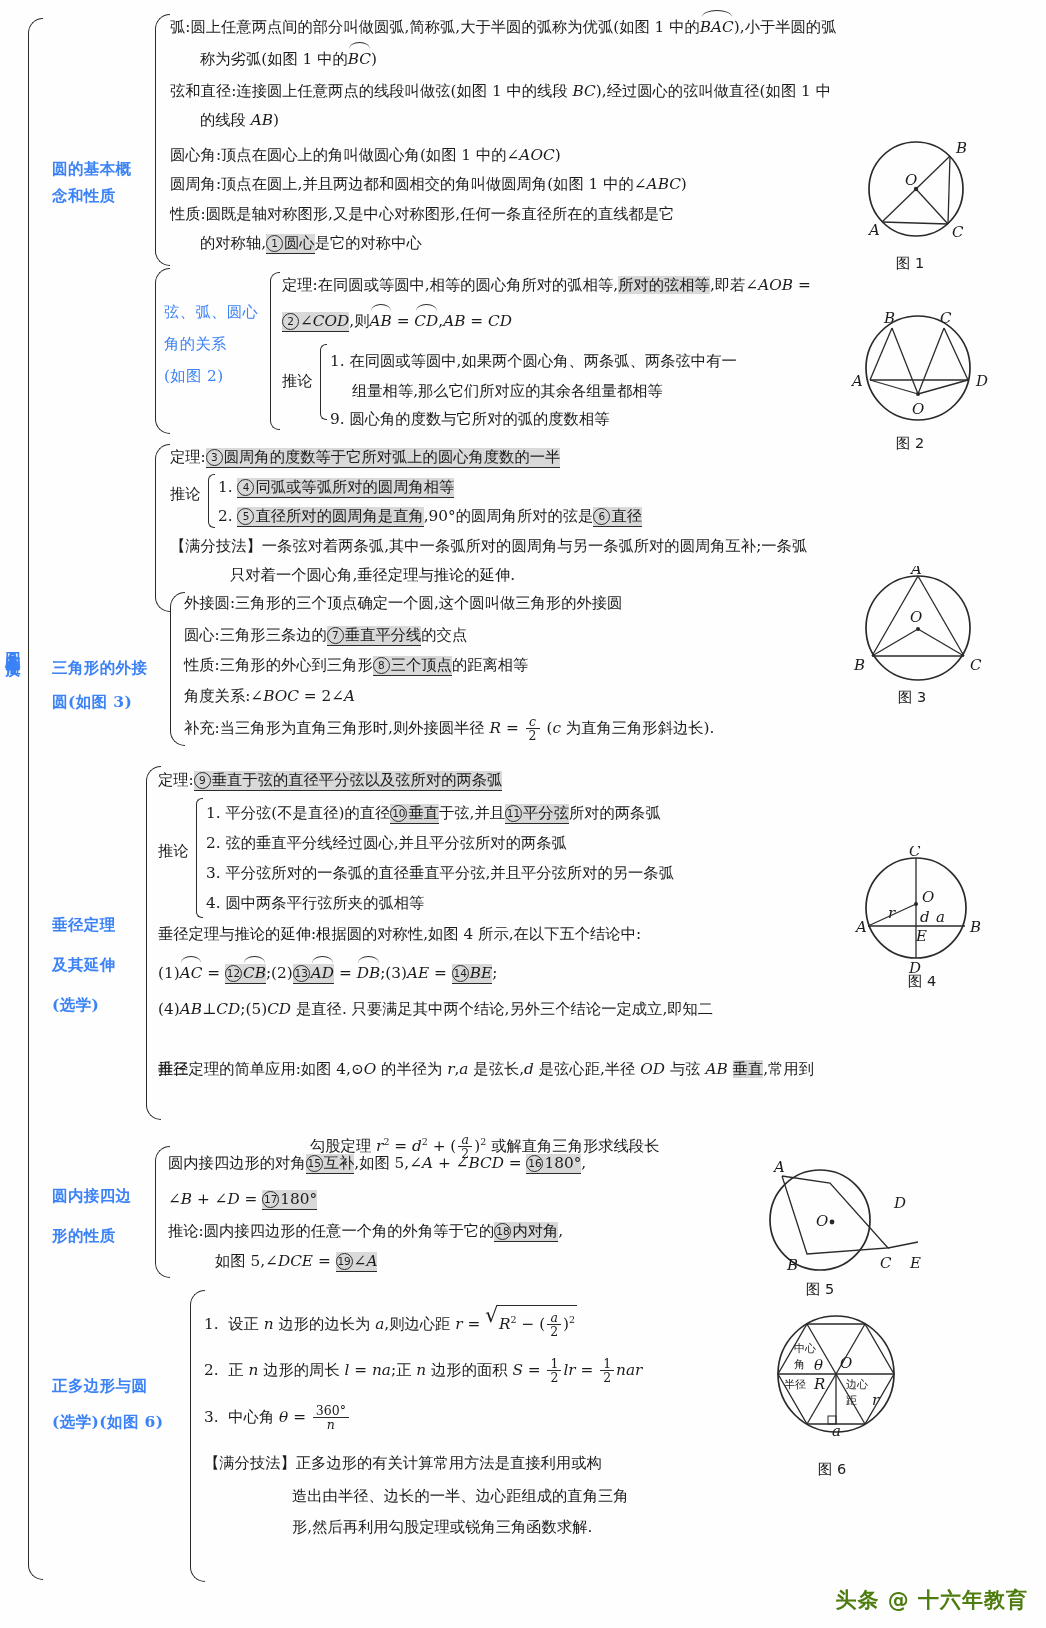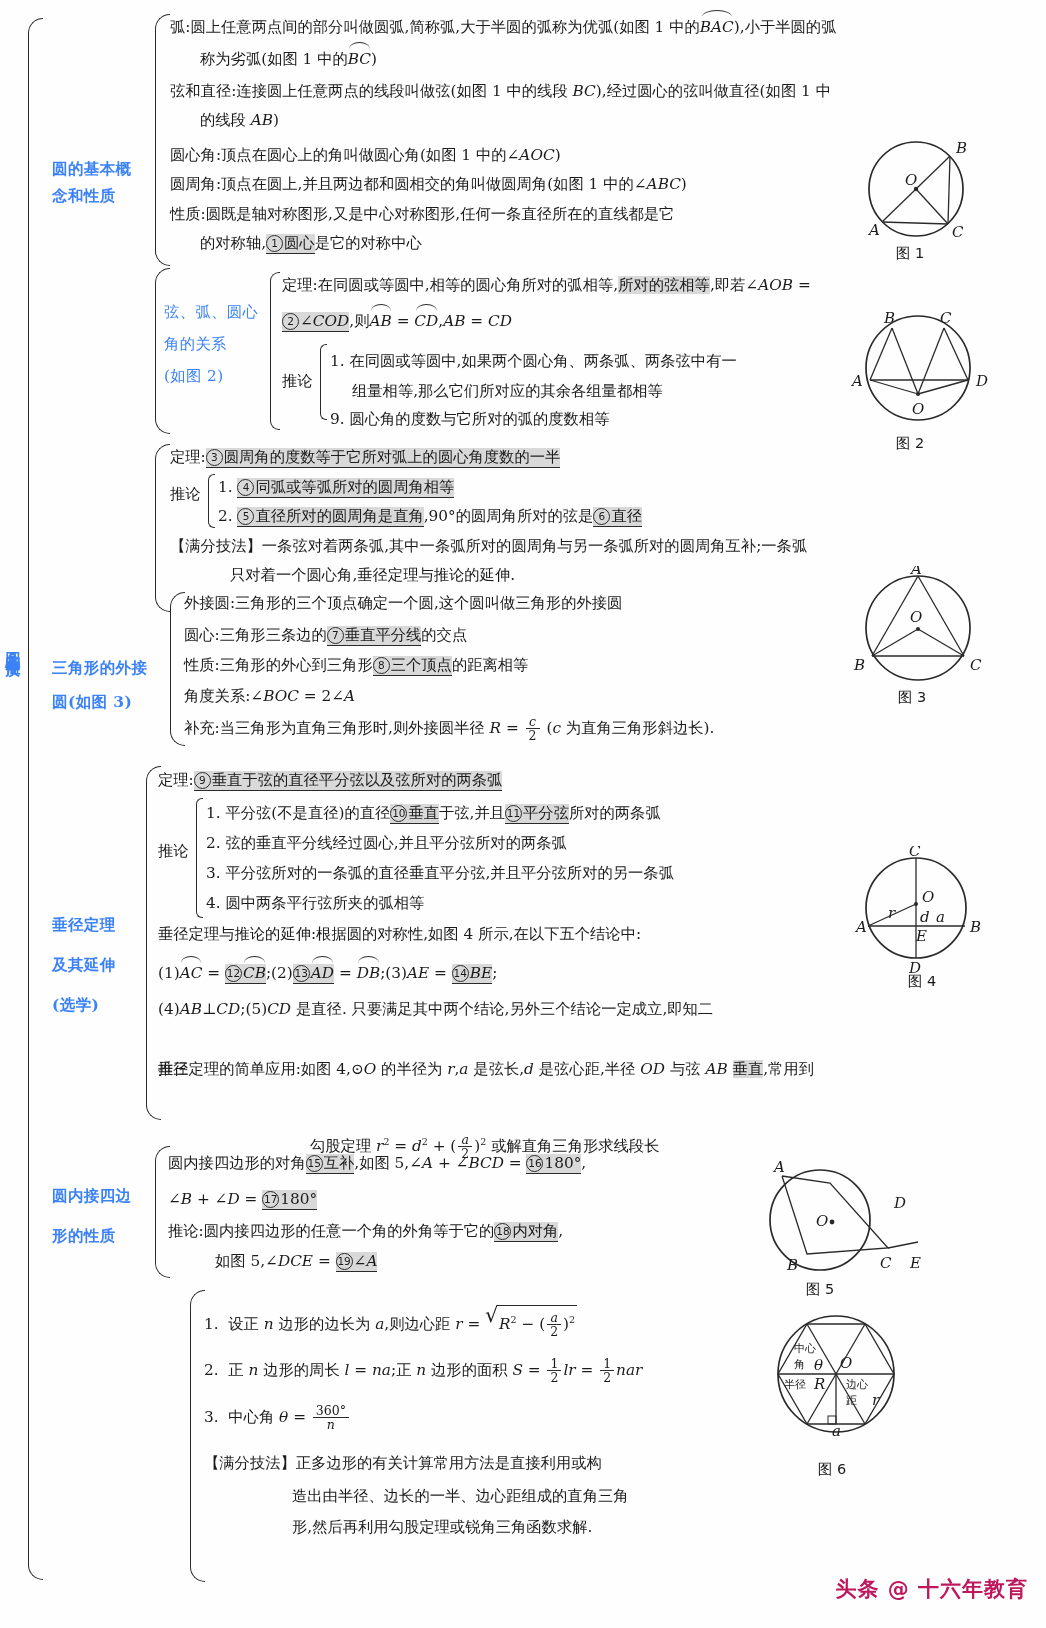--- a/index.html
+++ b/index.html
@@ -90,23 +90,23 @@
     position:absolute;text-align:center;width:100%;
     font-size:14.5px;font-family:"DejaVu Sans",sans-serif;color:#1b1b1b;
   }
   svg text{font-family:"DejaVu Serif",serif;font-style:italic;font-size:15px;fill:#1b1b1b;}
   svg text.cnlab{font-family:"DejaVu Sans",sans-serif;font-style:normal;font-size:11px;}
   svg circle.ring,svg path.ring{fill:none;stroke:#2a2a2a;stroke-width:1.7;}
   svg line,svg polyline,svg polygon.lnk{stroke:#2a2a2a;stroke-width:1.3;fill:none;}
 
   
   .wm{
-    position:absolute;right:18px;bottom:25px;
+    position:absolute;right:18px;bottom:14px;
     font-family:"DejaVu Sans",sans-serif;
-    font-weight:bold;font-size:21px;color:#be185d;
+    font-weight:bold;font-size:21px;color:#4d7c0f;
     letter-spacing:1px;
   }
   .wm .at{font-family:"DejaVu Sans",sans-serif;}
 </style>
 </head>
 <body>
 
 <div id="sheet">
 
   <div class="curly" style="left:28px;top:18px;height:1560px;"></div>
@@ -150,21 +150,21 @@
       <line x1="78" y1="53" x2="112" y2="20"></line>
       <line x1="78" y1="53" x2="44" y2="86"></line>
       <line x1="78" y1="53" x2="110" y2="88"></line>
       <line x1="112" y1="20" x2="110" y2="88"></line>
       <line x1="44" y1="86" x2="110" y2="88"></line>
       <text x="67" y="49">O</text>
       <text x="118" y="17">B</text>
       <text x="31" y="99">A</text>
       <text x="114" y="101">C</text>
     </svg>
-    <div class="figcap" style="top:108px;left:-8px;">图 1</div>
+    <div class="figcap" style="top:118px;left:-8px;">图 1</div>
   </div>
 
   <div class="curly" style="left:155px;top:268px;height:164px;"></div>
   <div class="lbl" style="left:164px;top:296px;width:120px;font-weight:normal;font-size:15.3px;line-height:32px;">
     <div>弦、弧、圆心</div>
     <div>角的关系</div>
     <div>(如图 2)</div>
   </div>
   <div class="curly small" style="left:270px;top:272px;height:156px;"></div>
 
@@ -359,20 +359,24 @@
       <text x="152" y="50">D</text>
       <text x="45" y="112">B</text>
       <text x="138" y="110">C</text>
       <text x="168" y="110">E</text>
       <text x="74" y="68">O</text>
     </svg>
     <div class="figcap" style="top:122px;left:-12px;">图 5</div>
   </div>
 
   <div class="curly" style="left:190px;top:1290px;height:290px;"></div>
+  <div class="lbl" style="left:52px;top:1368px;width:145px;line-height:36px;">
+    <div>正多边形与圆</div>
+    <div>(选学)(如图 6)</div>
+  </div>
 
   <div class="tx" style="left:204px;top:1305px;">
     1.&nbsp; 设正 <span class="it">n</span> 边形的边长为 <span class="it">a</span>,则边心距 <span class="it">r</span> =
     <span class="sqrt"><span class="rad"><span class="it">R</span><sup class="s">2</sup> − (<span class="frac"><span class="num it">a</span><span class="den">2</span></span>)<sup class="s">2</sup></span></span>
   </div>
   <div class="tx" style="left:204px;top:1357px;">
     2.&nbsp; 正 <span class="it">n</span> 边形的周长 <span class="it">l</span> = <span class="it">na</span>;正 <span class="it">n</span> 边形的面积 <span class="it">S</span> =
     <span class="frac"><span class="num">1</span><span class="den">2</span></span><span class="it">lr</span> =
     <span class="frac"><span class="num">1</span><span class="den">2</span></span><span class="it">nar</span>
   </div>

